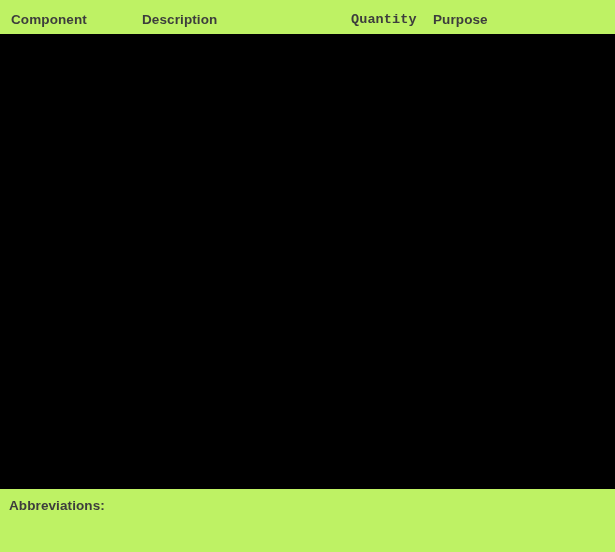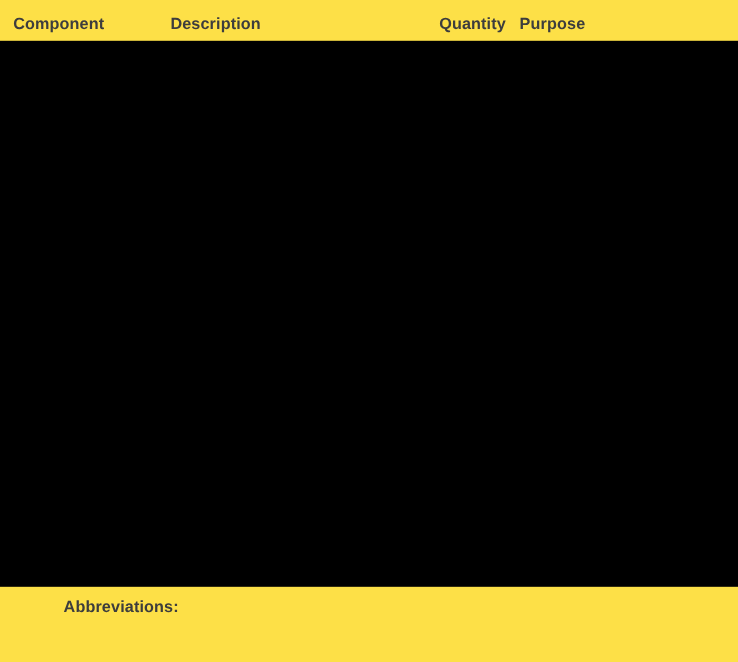--- a/index.html
+++ b/index.html
@@ -10,47 +10,46 @@
     width: 615px;
     height: 552px;
     background: #000000;
     overflow: hidden;
     position: relative;
     font-family: "Liberation Sans", sans-serif;
   }
   .page {
     position: absolute;
     inset: 0;
-    background: #fde047;
+    background: #bef264;
   }
   .header-label {
     position: absolute;
     top: 13px;
     font-size: 13.5px;
     font-weight: 700;
     color: #3d3d3d;
     line-height: 1;
     white-space: nowrap;
     letter-spacing: 0.1px;
   }
   .col-component   { left: 11px;  }
   .col-description { left: 142px; }
-  .col-quantity    { left: 366px; }
+  .col-quantity    { left: 351px; font-family: Liberation Mono, monospace; }
   .col-purpose     { left: 433px; }
   .abbreviations-label {
     position: absolute;
     left: 9px;
     top: 499px;
     font-size: 13.5px;
     font-weight: 700;
     color: #3d3d3d;
     line-height: 1;
     white-space: nowrap;
     letter-spacing: 0.1px;
-    margin-left: 44px;
   }
   
   .table-body-area {
     position: absolute;
     left: 0;
     top: 34px;
     width: 615px;
     height: 455px;
     background: #000000;
   }

